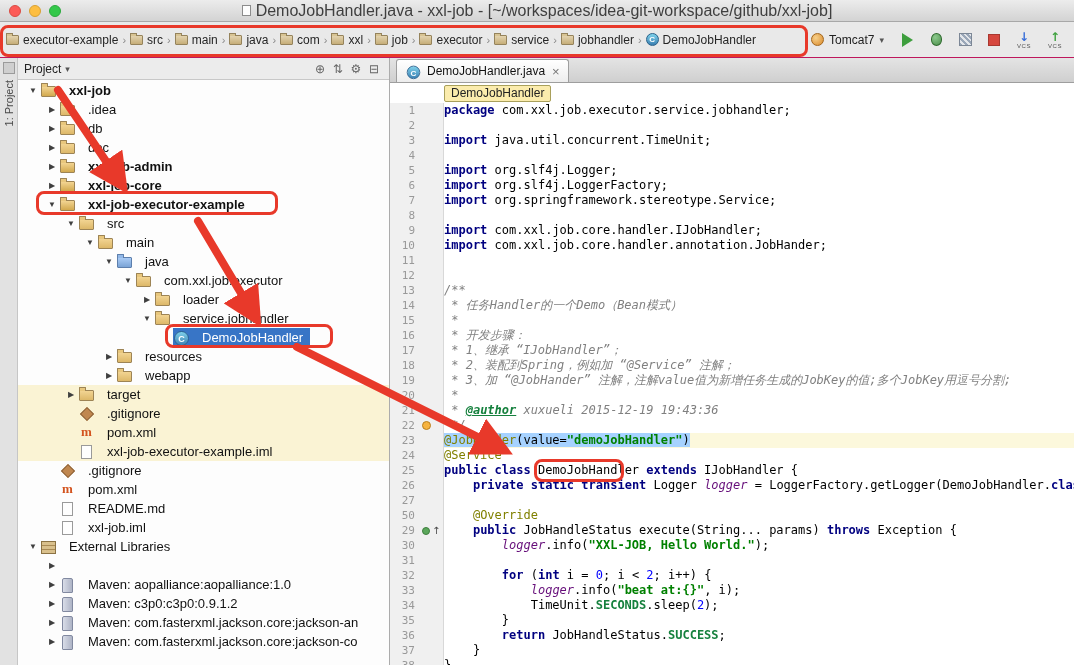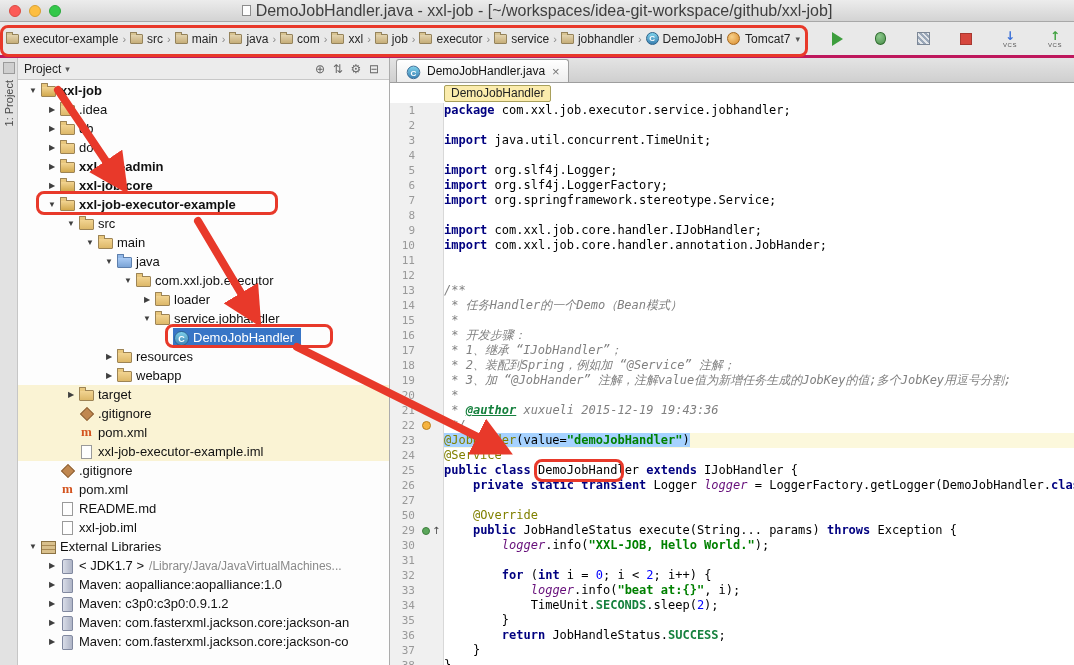--- a/index.html
+++ b/index.html
@@ -10,29 +10,29 @@
 .titlebar{height:22px;background:linear-gradient(#ECECEC,#D3D3D3);border-bottom:1px solid #A8A8A8;position:relative;display:flex;align-items:center;justify-content:center}
 .traffic{position:absolute;left:9px;top:5px;display:flex;gap:8px}
 .tl{width:12px;height:12px;border-radius:50%;display:inline-block}
 .tl.r{background:#FC5B57;border:1px solid #D94C44}
 .tl.y{background:#FDBE41;border:1px solid #D9A133}
 .tl.g{background:#34C84A;border:1px solid #2BA93D}
 .win-title{font-size:16px;color:#3F3F3F;display:flex;align-items:center;gap:5px;white-space:nowrap}
 .title-ic{width:9px;height:11px;background:#FDFDFD;border:1px solid #8C8C8C;display:inline-block}
 
 
-.navbar{height:36px;background:#E9E9E9;border-bottom:3px solid #be185d;display:flex;align-items:center;justify-content:space-between;padding:0 8px 0 4px}
+.navbar{height:36px;background:#E9E9E9;border-bottom:1px solid #be185d;display:flex;align-items:center;justify-content:space-between;padding:0 8px 0 4px}
 .crumbs{display:flex;align-items:center;font-size:12px;color:#262626;white-space:nowrap;overflow:hidden}
 .crumb{display:flex;align-items:center;gap:4px;padding:2px 2px;cursor:default}
 .chev{color:#8A8A8A;font-size:11px;margin:0 2px}
 .bc-ic{position:relative;width:13px;height:10px;flex:none}
 .bc-ic.folder{background:linear-gradient(#E3D3AE,#C6AE79);border:1px solid #95835B;border-radius:1px}
 .bc-ic.folder::before{content:"";position:absolute;top:-3px;left:-1px;width:5px;height:2px;background:#D8C493;border:1px solid #95835B;border-bottom:none}
 .bc-ic.cls{width:13px;height:13px;border-radius:50%;background:linear-gradient(#7FD3EC,#3B80B2);border:1px solid #2A6189;color:#fff;font:bold 8px "Liberation Sans",sans-serif;display:flex;align-items:center;justify-content:center}
-.runbox{display:flex;align-items:center;gap:23px;flex:none}
+.runbox{display:flex;align-items:center;gap:9px;flex:none}
 .combo{display:flex;align-items:center;gap:5px;font-size:12px;color:#222;padding:2px 4px}
 .caret{font-size:9px;color:#555}
 .tomcat{width:13px;height:13px;border-radius:50%;background:radial-gradient(circle at 35% 35%,#F7D08A,#D98A2B);border:1px solid #A3661D;display:inline-block}
 .tbtn{display:flex;align-items:center;justify-content:center;width:20px;height:22px}
 .play{width:0;height:0;border-left:11px solid #3D9E3D;border-top:7px solid transparent;border-bottom:7px solid transparent}
 .bug{width:11px;height:13px;border-radius:50%/46%;background:radial-gradient(circle at 35% 30%,#8CC98C,#4C8F4C);border:1px solid #2F6B2F}
 .cov{width:13px;height:13px;background:repeating-linear-gradient(45deg,#9AA7B8 0 2px,#E3E6EA 2px 4px);border:1px solid #7C8796}
 .stop{width:12px;height:12px;background:#D6473E;border:1px solid #A83830}
 .vbtn{display:flex;flex-direction:column;align-items:center;line-height:1;width:22px}
 .vbtn .ar{font-size:12px;font-weight:bold;font-family:"DejaVu Sans",sans-serif}
@@ -49,21 +49,21 @@
 .phead{height:22px;background:#ECECEC;border-bottom:1px solid #C8C8C8;display:flex;align-items:center;padding:0 6px;font-size:12px;color:#222;flex:none}
 .ptitle{display:flex;align-items:center;gap:4px}
 .spacer{flex:1}
 .hic{width:18px;text-align:center;color:#666;font-size:12px;cursor:default}
 .tree{flex:1;overflow:hidden;padding-top:1px;font-size:13px;color:#111}
 .trow{height:19px;display:flex;align-items:center;white-space:nowrap}
 .trow.cream{background:#FAF3D4}
 .tarrow{width:14px;flex:none;text-align:center;font-size:8px;color:#3F3F3F}
 .tbody{display:flex;align-items:center;height:19px;padding-right:4px}
 .tbody.sel{background:#3875C6;color:#fff;padding-right:7px}
-.tlabel{margin-left:3px}
+.tlabel{margin-left:12px}
 .tlabel.b{font-weight:bold}
 .tsub{margin-left:5px;color:#8A8A8A;font-size:12px}
 
 
 .ic{width:17px;height:15px;position:relative;flex:none;display:inline-block}
 .ic-folder::before,.ic-module::before,.ic-package::before,.ic-src::before{content:"";position:absolute;left:1px;top:3px;width:13px;height:9px;background:linear-gradient(#F2D492,#DDB869);border:1px solid #9D8455;border-radius:1px}
 .ic-folder::after,.ic-module::after,.ic-package::after,.ic-src::after{content:"";position:absolute;left:1px;top:0;width:5px;height:3px;background:#E8C77D;border:1px solid #9D8455;border-bottom:none;border-radius:1px 1px 0 0}
 .ic-module::before{background:linear-gradient(#F2D492,#D2A94E)}
 .ic-src::before{background:linear-gradient(#A9CBF5,#7AA3D6);border-color:#5D7FAD}
 .ic-src::after{background:#93B9E8;border-color:#5D7FAD}
@@ -401,25 +401,20 @@
         </div>
         <div class="trow" style="padding-left: 8px;">
           <span class="tarrow">▼</span>
           <span class="tbody">
             <span class="ic ic-libs"></span>
             <span class="tlabel">External Libraries</span>
           </span>
         </div>
         <div class="trow" style="padding-left: 27px;">
           <span class="tarrow">▶</span>
-          <span class="tbody">
-            <span class="ic ic-lib"></span>
-            <span class="tlabel">&lt; JDK1.7 &gt;</span>
-            <span class="tsub">/Library/Java/JavaVirtualMachines...</span>
-          </span>
         </div>
         <div class="trow" style="padding-left: 27px;">
           <span class="tarrow">▶</span>
           <span class="tbody">
             <span class="ic ic-lib"></span>
             <span class="tlabel">Maven: aopalliance:aopalliance:1.0</span>
           </span>
         </div>
         <div class="trow" style="padding-left: 27px;">
           <span class="tarrow">▶</span>

